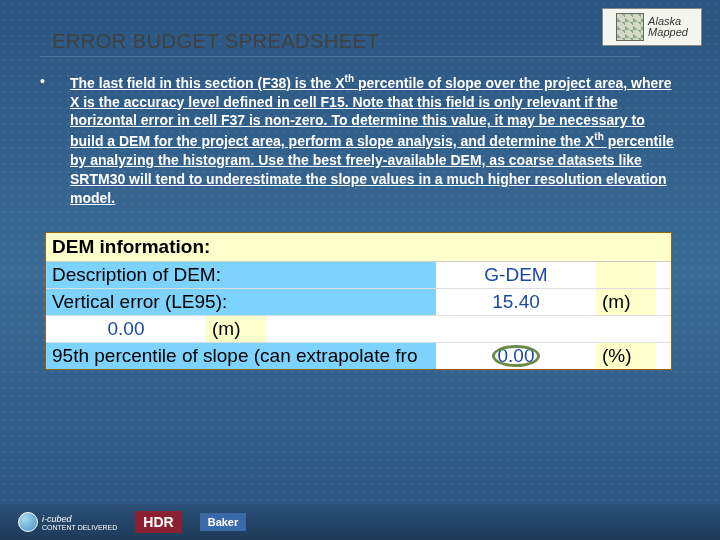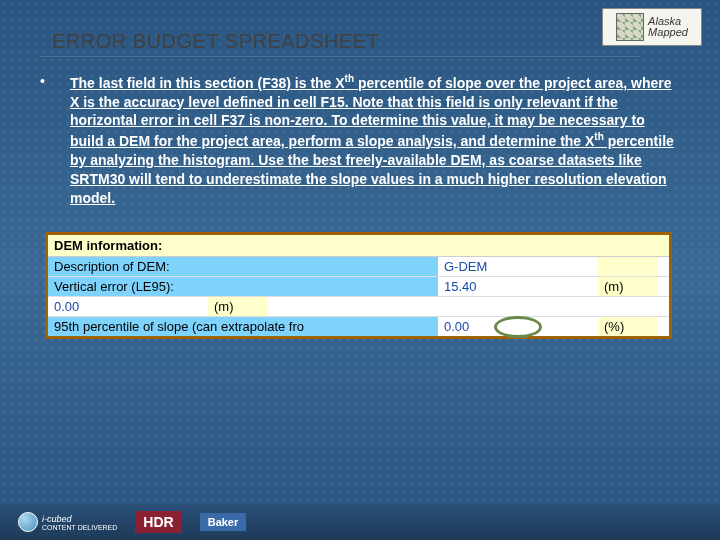--- a/index.html
+++ b/index.html
@@ -78,22 +78,22 @@
     flex-shrink: 0;
   }
   .bullet-text { flex: 1; font-weight: bold; text-decoration: underline; }
   .bullet-text sup { font-size: 10px; }
   .sheet {
     position: absolute;
     top: 232px;
     left: 45px;
     width: 627px;
     background: #fff;
-    border: 3px solid #a16207;
-    font-size: 13px;
+    border: 1px solid #a16207;
+    font-size: 19px;
   }
   .sheet-header {
     background: #ffffcc;
     font-weight: bold;
     padding: 3px 6px;
     border-bottom: 1px solid #ccc;
     color: #000;
   }
   .sheet-row {
     display: flex;
@@ -102,20 +102,21 @@
   }
   .sheet-row:last-child { border-bottom: none; }
   .cell-label {
     width: 390px;
     padding: 2px 6px;
     background: #7dd3fc;
   }
   .cell-value {
     width: 160px;
     padding: 2px 6px;
+    text-align: center;
     color: #1a4aa8;
     position: relative;
   }
   .cell-unit {
     width: 60px;
     padding: 2px 6px;
     background: #ffffcc;
   }
   .highlight-circle {
     position: absolute;

